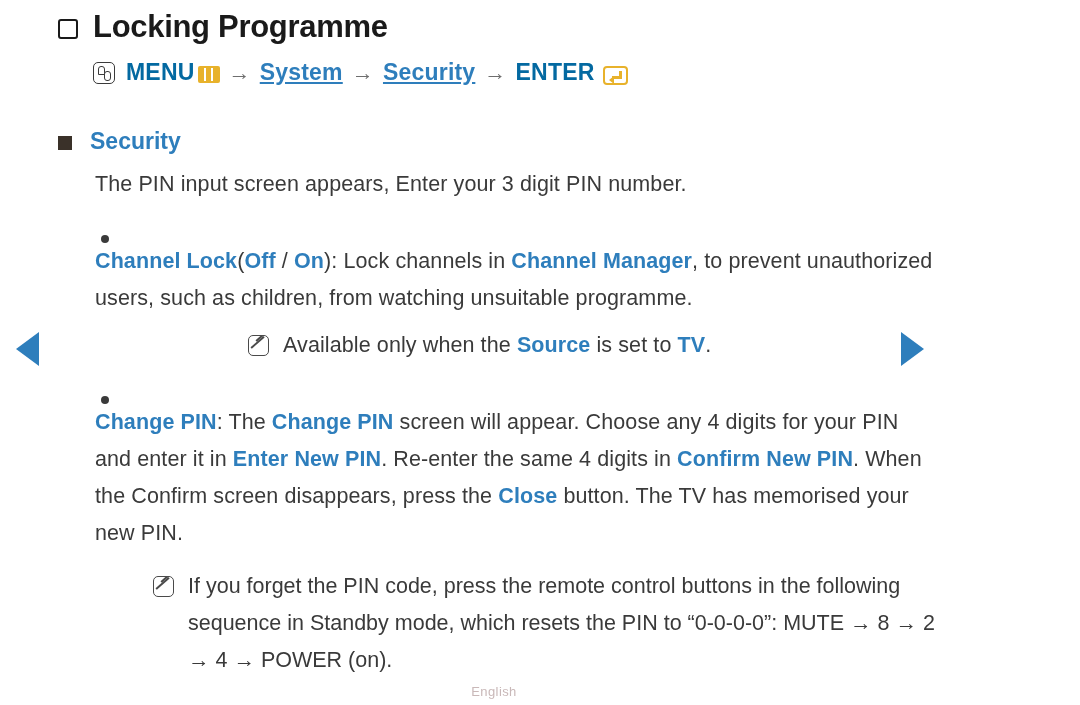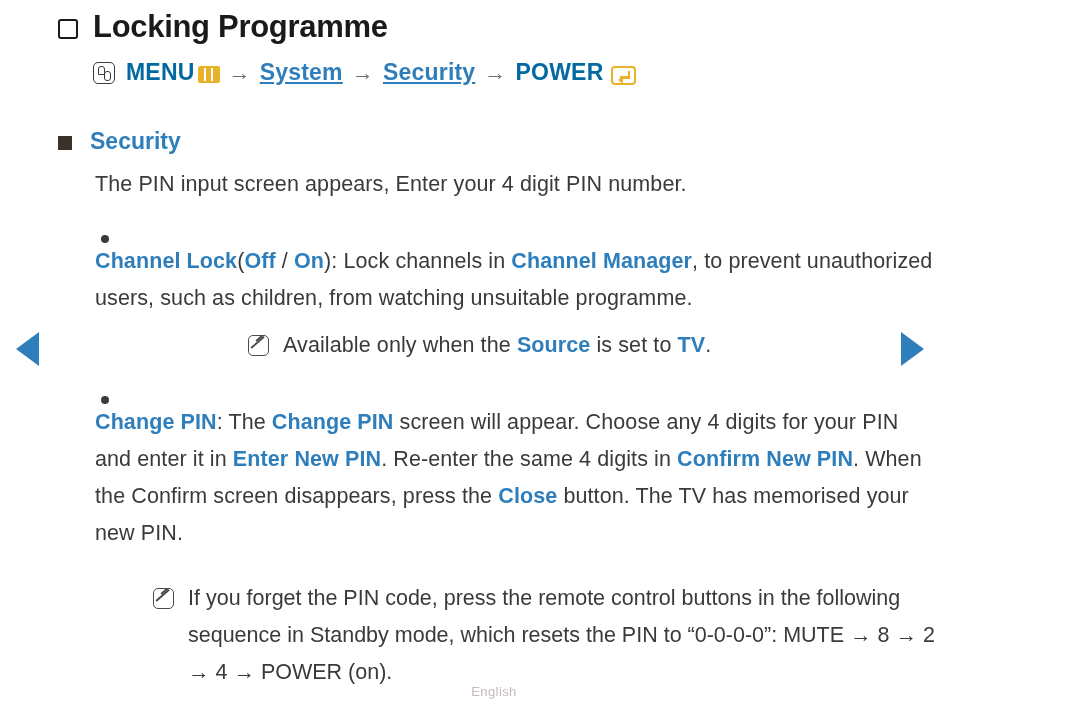--- a/index.html
+++ b/index.html
@@ -312,32 +312,32 @@
 
   <div class="breadcrumb">
     <span class="icon-press"></span>
     <span class="bc-gray">MENU</span>
     <span class="icon-menu-bars"></span>
     <span class="bc-arrow">→</span>
     <span class="bc-blue">System</span>
     <span class="bc-arrow">→</span>
     <span class="bc-blue">Security</span>
     <span class="bc-arrow">→</span>
-    <span class="bc-gray">POWER</span>
+    <span class="bc-gray">ENTER</span>
     <span class="icon-enter">
         <span class="bar"></span>
       </span>
   </div>
 
   <div class="section-row">
     <span class="section-bullet"></span>
     <span class="section-title">Security</span>
   </div>
 
-  <div class="para intro">The PIN input screen appears, Enter your 4 digit PIN number.</div>
+  <div class="para intro">The PIN input screen appears, Enter your 3 digit PIN number.</div>
 
   <div class="bullet-item">
     <span class="dot"></span>
     <div class="bullet-body para">
       <span class="blue">Channel Lock</span><span class="dark">(</span><span class="blue">Off</span><span class="dark"> / </span><span class="blue">On</span><span class="dark">):</span><span> Lock channels in </span><span class="blue">Channel Manager</span><span>, to prevent unauthorized users, such as children, from watching unsuitable programme.</span>
 
       <div class="note">
         <span class="icon-note"></span>
         <div class="note-body">
           <span>Available only when the </span><span class="blue">Source</span><span> is set to </span><span class="blue">TV</span><span>.</span>
@@ -346,19 +346,19 @@
     </div>
   </div>
 
   <div class="bullet-item">
     <span class="dot"></span>
     <div class="bullet-body para">
       <span class="blue">Change PIN</span><span class="dark">: </span><span>The </span><span class="blue">Change PIN</span><span> screen will appear. Choose any 4 digits for your PIN and enter it in </span><span class="blue">Enter New PIN</span><span>. Re-enter the same 4 digits in </span><span class="blue">Confirm New PIN</span><span>. When the Confirm screen disappears, press the </span><span class="blue">Close</span><span> button. The TV has memorised your new PIN.</span>
     </div>
   </div>
 
-  <div class="note" style="margin-top:28px;">
+  <div class="note" style="margin-top:16px;">
     <span class="icon-note"></span>
     <div class="note-body">If you forget the PIN code, press the remote control buttons in the following sequence in Standby mode, which resets the PIN to “0-0-0-0”: MUTE → 8 → 2 → 4 → POWER (on).</div>
   </div>
 
   <div class="footer">English</div>
 </div>
 
 </body></html>

